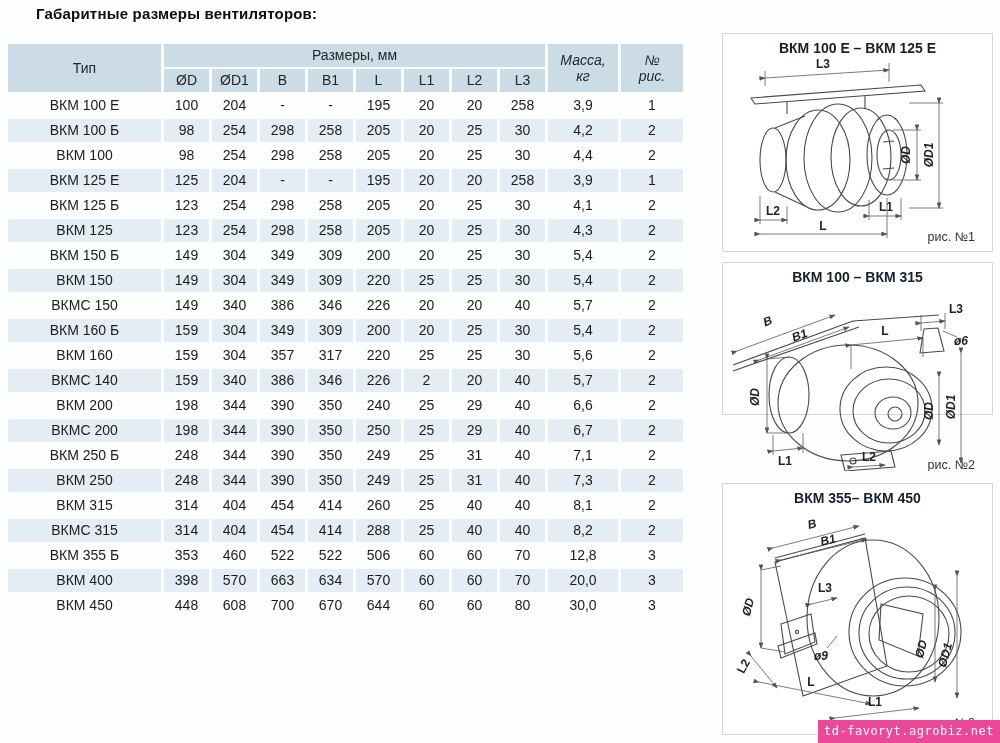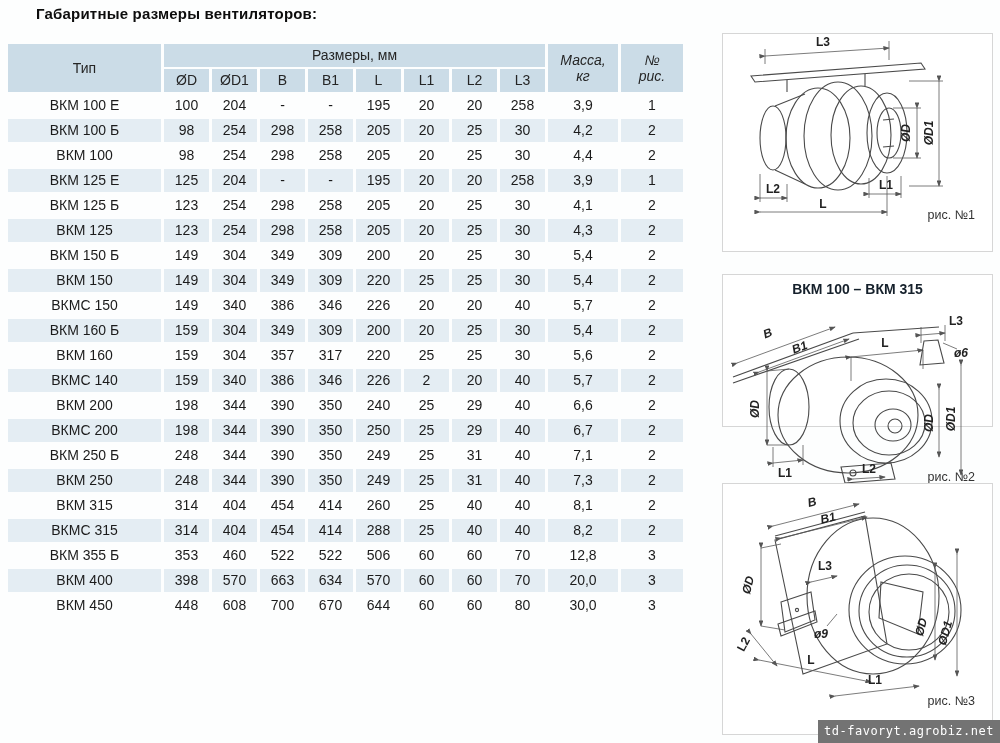--- a/index.html
+++ b/index.html
@@ -29,35 +29,35 @@
   col.c-fig{width:62px;}
   tr.striped td{background:#e4edf3;}
   td.type-col{text-align:left;padding-left:28px;margin-top:10px;}
   .th-wrap{white-space:pre-line;font-style:italic;}
   
   .panel{
     position:absolute;left:722px;width:271px;background:#fff;
     border:1px solid #d6d6d6;box-sizing:border-box;
   }
   #panel-1{top:33px;height:219px;}
-  #panel-2{top:274px;height:153px;}
+  #panel-2{top:262px;height:153px;}
   #panel-3{top:483px;height:252px;}
   .panel-title{
     text-align:center;font-weight:bold;font-size:14px;color:#15202b;
     margin:6px 4px 0;
   }
   .panel svg{display:block;margin:0 auto;}
   .stroke{stroke:#4a4a4a;fill:none;stroke-width:1.1;}
   .dim{stroke:#5a5a5a;fill:none;stroke-width:.8;}
   .lbl{font-family:"Liberation Sans",sans-serif;font-size:12px;fill:#222;font-weight:bold;}
   .it{font-style:italic;}
   .cap{font-family:"Liberation Sans",sans-serif;font-size:12.5px;fill:#333;font-weight:normal;}
   
   .watermark{
-    position:absolute;right:0;bottom:0;background:#737373;color:#fff;
+    position:absolute;right:0;bottom:0;background:#ec4899;color:#fff;
     font-family:"DejaVu Sans Mono",monospace;font-size:12px;
     padding:4px 6px 5px;letter-spacing:.5px;
   }
 </style>
 </head>
 <body>
 
 <div class="page-title">Габаритные размеры вентиляторов:</div>
 
 <table class="dims">
@@ -365,20 +365,21 @@
         <td>60</td>
         <td>60</td>
         <td>80</td>
         <td>30,0</td>
         <td>3</td>
       </tr>
     </tbody>
 </table>
 
 <div class="panel" id="panel-1">
+  <div class="panel-title">ВКМ 100 Е – ВКМ 125 Е</div>
   <svg width="269" height="188" viewBox="0 0 269 188">
     <defs>
       <marker id="a1" markerWidth="8" markerHeight="6" refX="7" refY="3" orient="auto">
         <path d="M0,0 L8,3 L0,6 z" fill="#555"></path>
       </marker>
     </defs>
     <g class="dim">
       <line x1="42" y1="22" x2="166" y2="14" marker-start="url(#a1)" marker-end="url(#a1)"></line>
       <line x1="42" y1="30" x2="42" y2="15"></line>
       <line x1="166" y1="26" x2="166" y2="7"></line>
@@ -506,20 +507,21 @@
     <text class="lbl" x="62" y="180" text-anchor="middle">L1</text>
     <g class="dim">
       <line x1="130" y1="182" x2="162" y2="180" marker-start="url(#a2)" marker-end="url(#a2)"></line>
     </g>
     <text class="lbl" x="146" y="176" text-anchor="middle">L2</text>
     <text class="cap" x="252" y="184" text-anchor="end">рис. №2</text>
   </svg>
 </div>
 
 <div class="panel" id="panel-3">
+  <div class="panel-title">ВКМ 355– ВКМ 450</div>
   <svg width="269" height="224" viewBox="0 0 269 224">
     <defs>
       <marker id="a3" markerWidth="8" markerHeight="6" refX="7" refY="3" orient="auto">
         <path d="M0,0 L8,3 L0,6 z" fill="#555"></path>
       </marker>
     </defs>
     <g class="stroke">
       <polygon points="52,56 142,32 164,160 80,190"></polygon>
       <line x1="52" y1="52" x2="142" y2="28"></line>
     </g>

